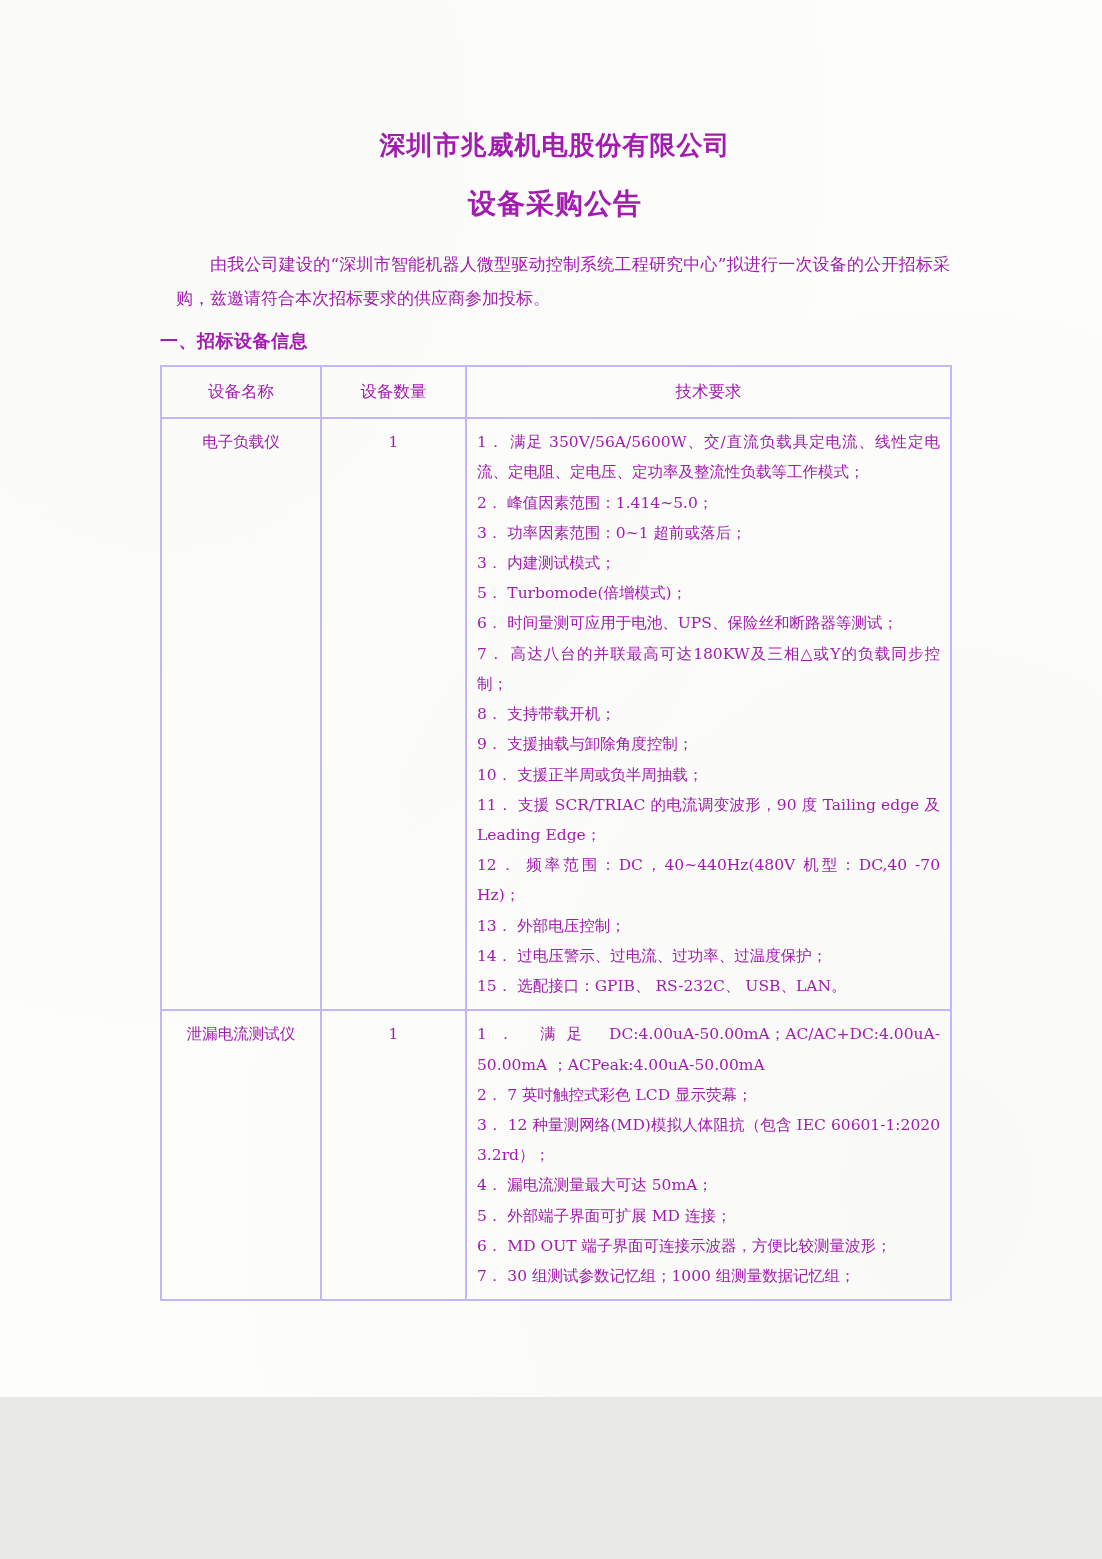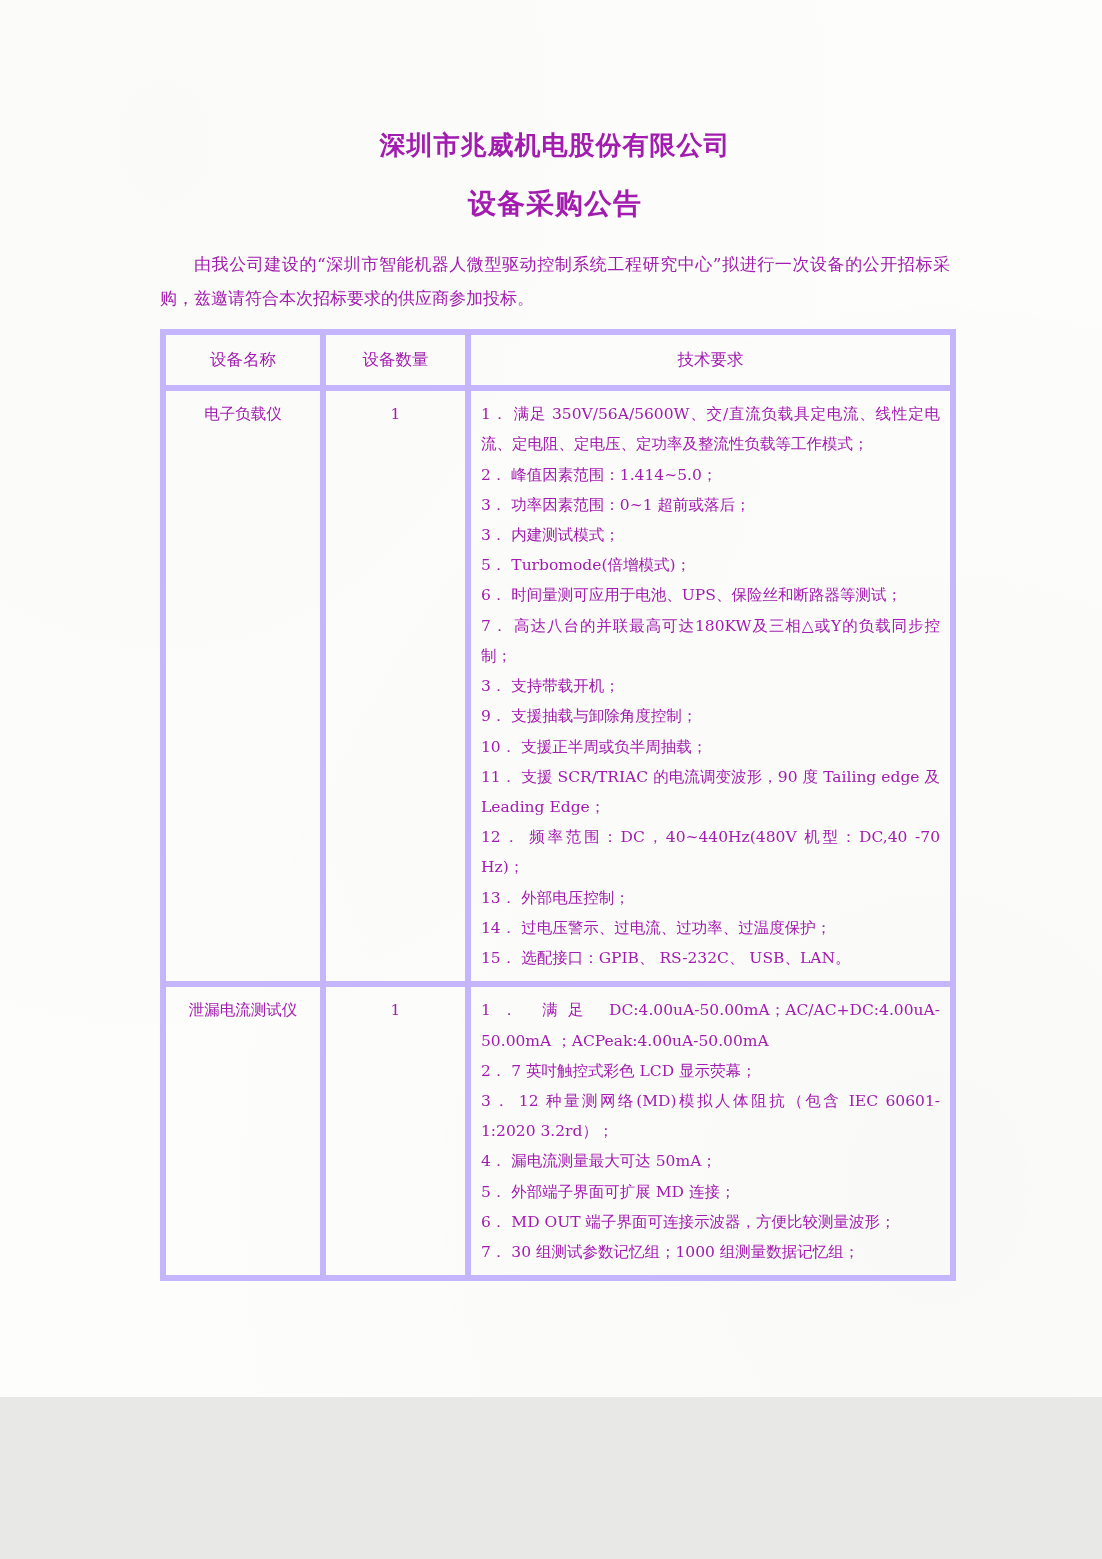--- a/index.html
+++ b/index.html
@@ -51,42 +51,42 @@
   }
   .salutation {
     font-size: 17px;
     line-height: 1.9;
     margin: 0 0 2px 0;
   }
   .para {
     font-size: 17px;
     line-height: 2.0;
     text-indent: 2em;
-    margin: 0 0 14px 0;
+    margin: 0 0 14px 16px;
     text-align: justify;
   }
   .section-heading {
     font-size: 18px;
     font-weight: bold;
     margin: 14px 0 12px 0;
     letter-spacing: 0.5px;
   }
   .lead-line {
     font-size: 17px;
     line-height: 1.9;
     margin: 0 0 10px 0;
   }
   table.spec {
     border-collapse: collapse;
     width: 790px;
     table-layout: fixed;
     margin-top: 4px;
   }
   table.spec th, table.spec td {
-    border: 6px solid #c4b5fd;
+    border: 2px solid #c4b5fd;
     vertical-align: top;
     padding: 8px 10px;
     font-size: 15.5px;
     line-height: 1.95;
   }
   table.spec th {
     text-align: center;
     font-weight: normal;
     font-size: 16.5px;
     padding: 9px 6px;
@@ -113,20 +113,21 @@
 <div class="page">
 
   <div class="content">
 
     <h1 class="doc-title">深圳市兆威机电股份有限公司</h1>
     <h2 class="doc-subtitle">设备采购公告</h2>
 
 
     <p class="para">由我公司建设的“深圳市智能机器人微型驱动控制系统工程研究中心”拟进行一次设备的公开招标采购，兹邀请符合本次招标要求的供应商参加投标。</p>
 
+    <h3 class="section-heading">一、招标设备信息</h3>
 
 
     <table class="spec">
       <colgroup>
         <col class="c-name">
         <col class="c-qty">
         <col class="c-req">
       </colgroup>
       <thead>
         <tr>
@@ -140,21 +141,21 @@
           <td class="name-cell">电子负载仪</td>
           <td class="qty-cell">1</td>
           <td class="req-cell">
             <span class="line">1． 满足 350V/56A/5600W、交/直流负载具定电流、线性定电流、定电阻、定电压、定功率及整流性负载等工作模式；</span>
             <span class="line">2． 峰值因素范围：1.414~5.0；</span>
             <span class="line">3． 功率因素范围：0~1 超前或落后；</span>
             <span class="line">3． 内建测试模式；</span>
             <span class="line">5． Turbomode(倍增模式)；</span>
             <span class="line">6． 时间量测可应用于电池、UPS、保险丝和断路器等测试；</span>
             <span class="line">7． 高达八台的并联最高可达180KW及三相△或Y的负载同步控制；</span>
-            <span class="line">3． 支持带载开机；</span>
+            <span class="line">8． 支持带载开机；</span>
             <span class="line">9． 支援抽载与卸除角度控制；</span>
             <span class="line">10． 支援正半周或负半周抽载；</span>
             <span class="line">11． 支援 SCR/TRIAC 的电流调变波形，90 度 Tailing edge 及 Leading Edge；</span>
             <span class="line">12． 频率范围：DC，40~440Hz(480V 机型：DC,40 -70 Hz)；</span>
             <span class="line">13． 外部电压控制；</span>
             <span class="line">14． 过电压警示、过电流、过功率、过温度保护；</span>
             <span class="line">15． 选配接口：GPIB、 RS-232C、 USB、LAN。</span>
           </td>
         </tr>
         <tr>

